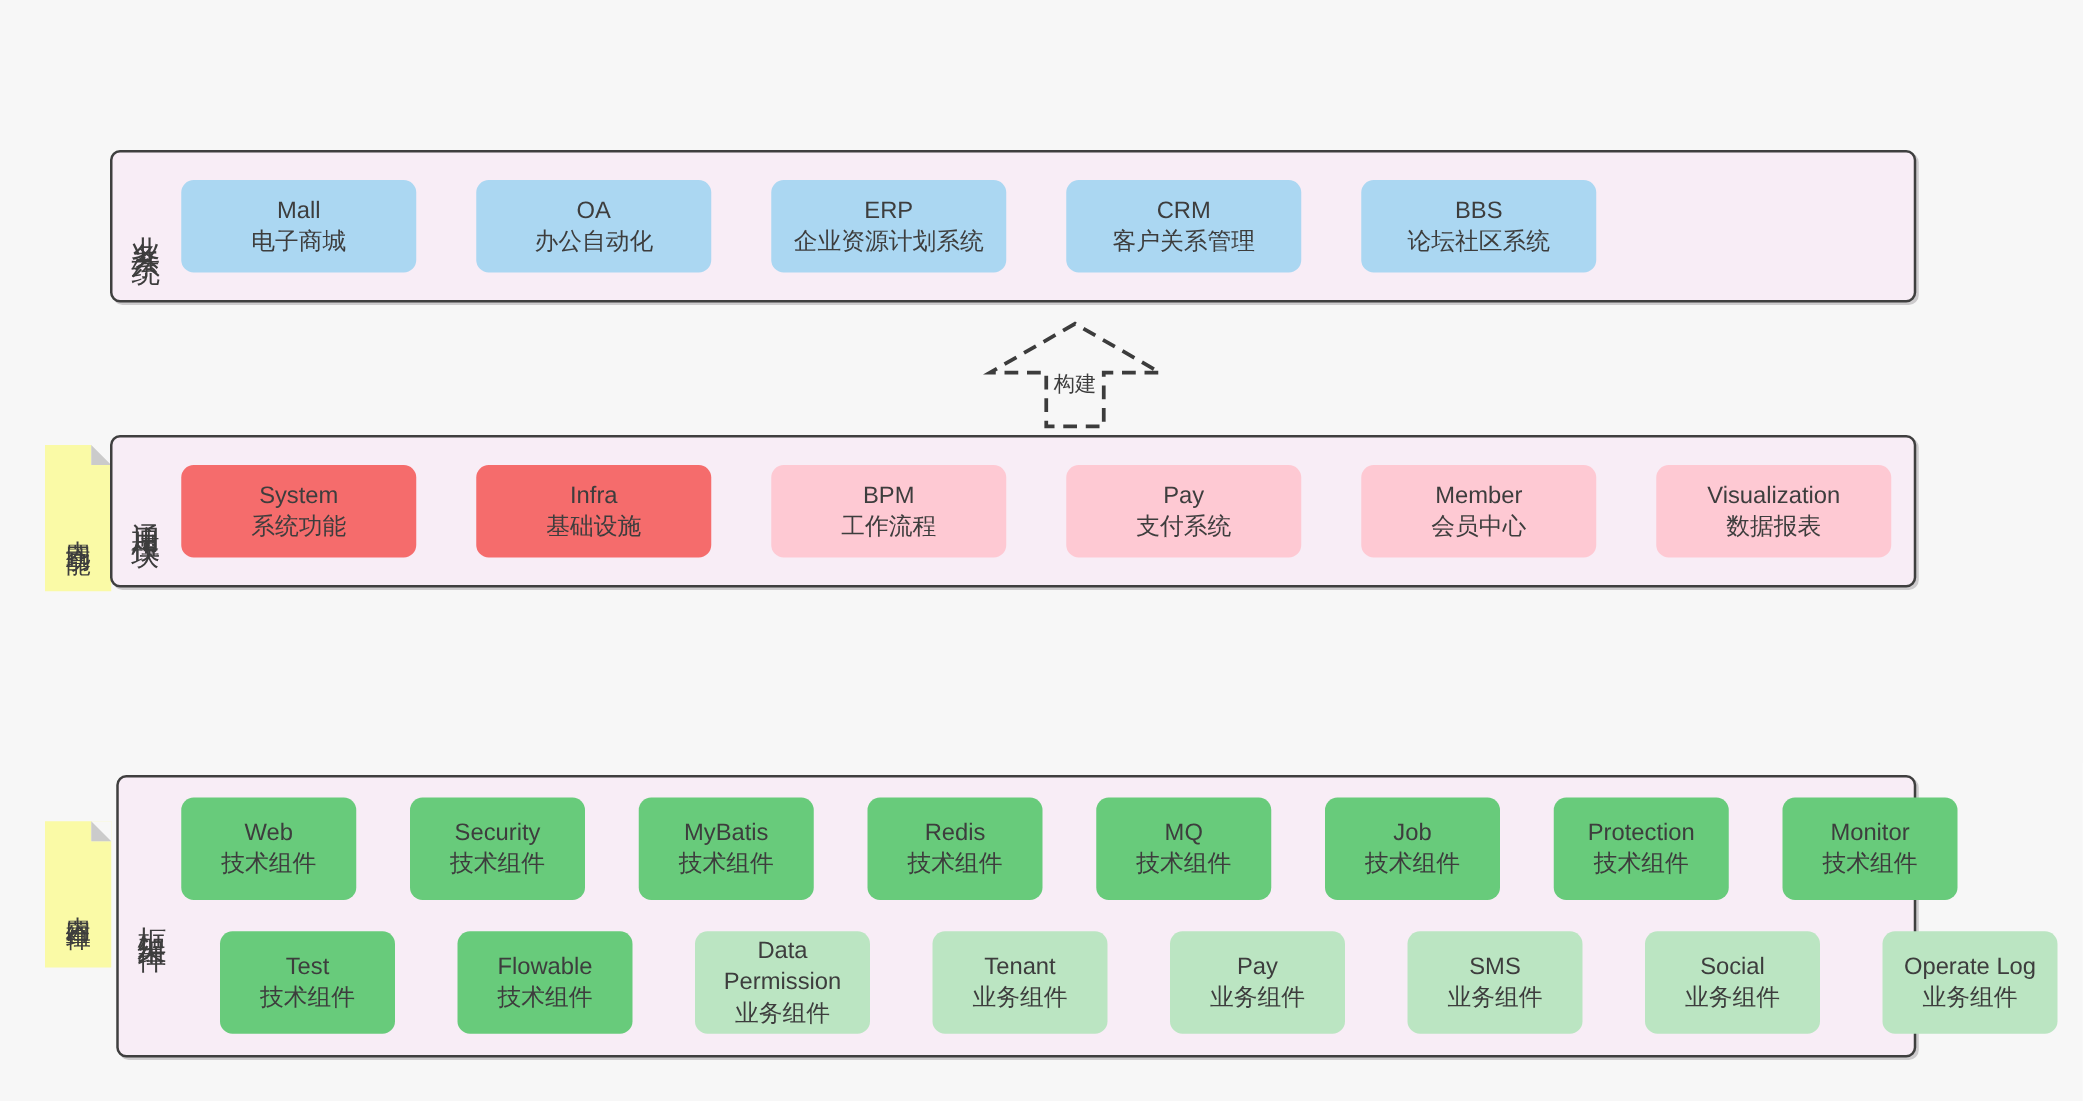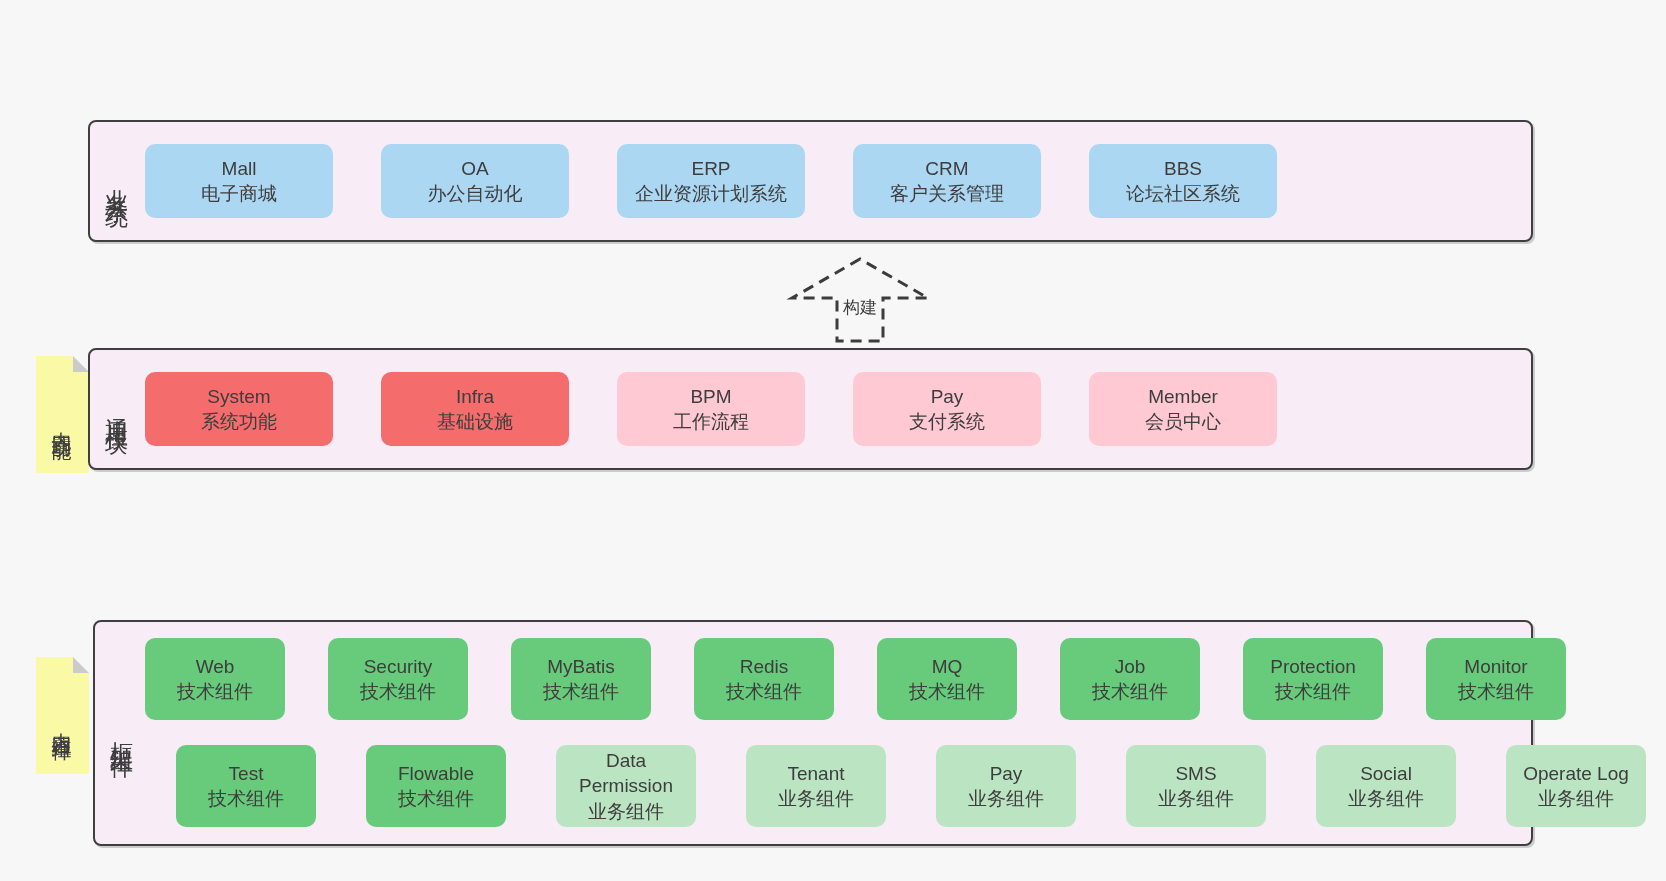--- a/index.html
+++ b/index.html
@@ -126,20 +126,24 @@
           <span>工作流程</span>
         </div>
       <div class="box lg pink">
           <span>Pay</span>
           <span>支付系统</span>
         </div>
       <div class="box lg pink">
           <span>Member</span>
           <span>会员中心</span>
         </div>
+      <div class="box lg pink">
+          <span>Visualization</span>
+          <span>数据报表</span>
+        </div>
     </div>
   </div>
 
 
   <div class="panel panel3">
     <div class="vlabel">框架组件</div>
     <div class="row row-b1">
       <div class="box sm green">
           <span>Web</span>
           <span>技术组件</span>

